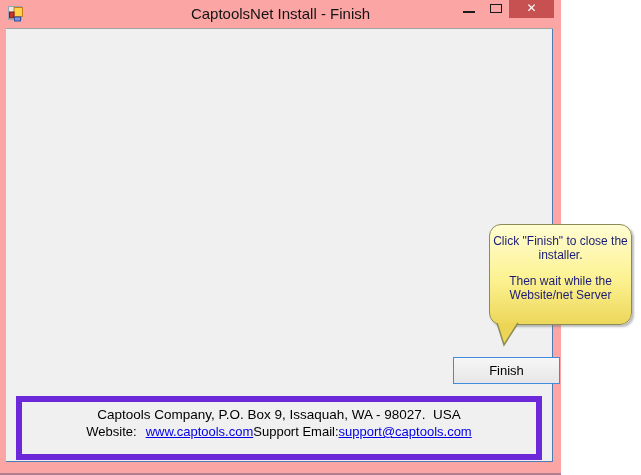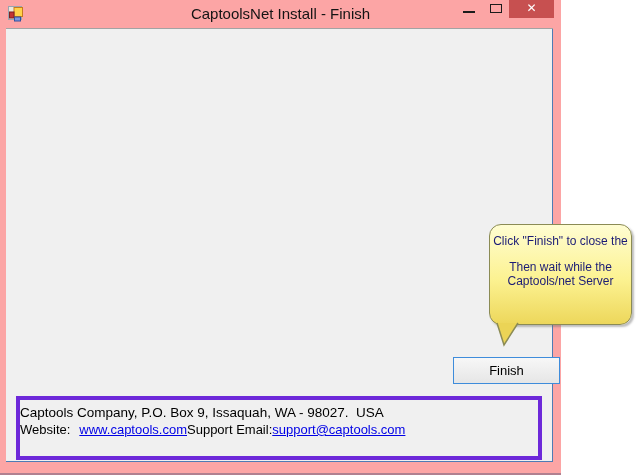--- a/index.html
+++ b/index.html
@@ -42,22 +42,22 @@
 
   .finish{
     position:absolute;left:447px;top:328px;width:107px;height:27px;
     background:linear-gradient(#f7f7f7,#e6e6e6);
     border:1px solid #3e8cdb;border-radius:0;
     font-family:inherit;font-size:13px;color:#000000;cursor:pointer;
   }
 
   .footer{
     position:absolute;left:10px;top:367px;width:526px;height:64px;
-    border:4px solid #6d28d9;box-sizing:border-box;
-    text-align:left;padding-top:5px;color:#000000;
+    border:6px solid #6d28d9;box-sizing:border-box;
+    text-align:center;padding-top:5px;color:#000000;
   }
   .f1{font-size:13.5px;white-space:pre;}
   .f2{font-size:13px;margin-top:2px;white-space:pre;}
   .f2 a{color:#0000e6;text-decoration:underline;cursor:pointer;}
   .web-link{margin-left:9px;}
   .sup-label{}
   .sup-link{}
   .f3{font-size:11.5px;margin-top:4px;}
 
   
@@ -109,21 +109,22 @@
       <div class="footer">
         <div class="f1">Captools Company, P.O. Box 9, Issaquah, WA - 98027.  USA</div>
         <div class="f2"><span>Website:</span><a class="web-link">www.captools.com</a><span class="sup-label">Support Email:</span><a class="sup-link">support@captools.com</a></div>
       </div>
 
     </div>
   </div>
 
   <div class="balloon">
     <div>Click "Finish" to close the</div>
+    <div>installer.</div>
     <div class="p2">Then wait while the</div>
-    <div>Captools/net Server</div>
+    <div>Website/net Server</div>
     <svg class="tail" width="24" height="28" viewBox="0 0 24 28">
       <polygon points="1,3 22,3 8,25" fill="#ebd456"></polygon>
       <path d="M1,3 L8,25 L22,3" fill="none" stroke="#8b8b55" stroke-width="1.5"></path>
     </svg>
   </div>
 
 </div>
 
 </body></html>

